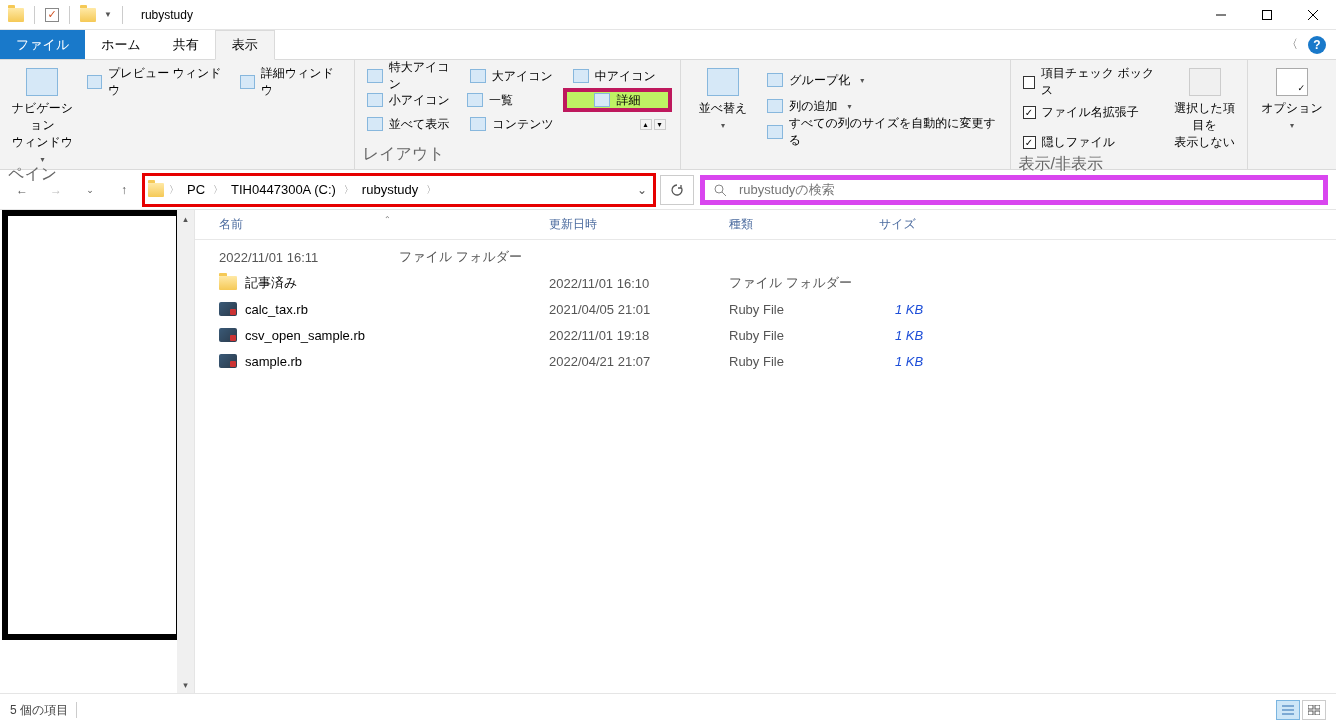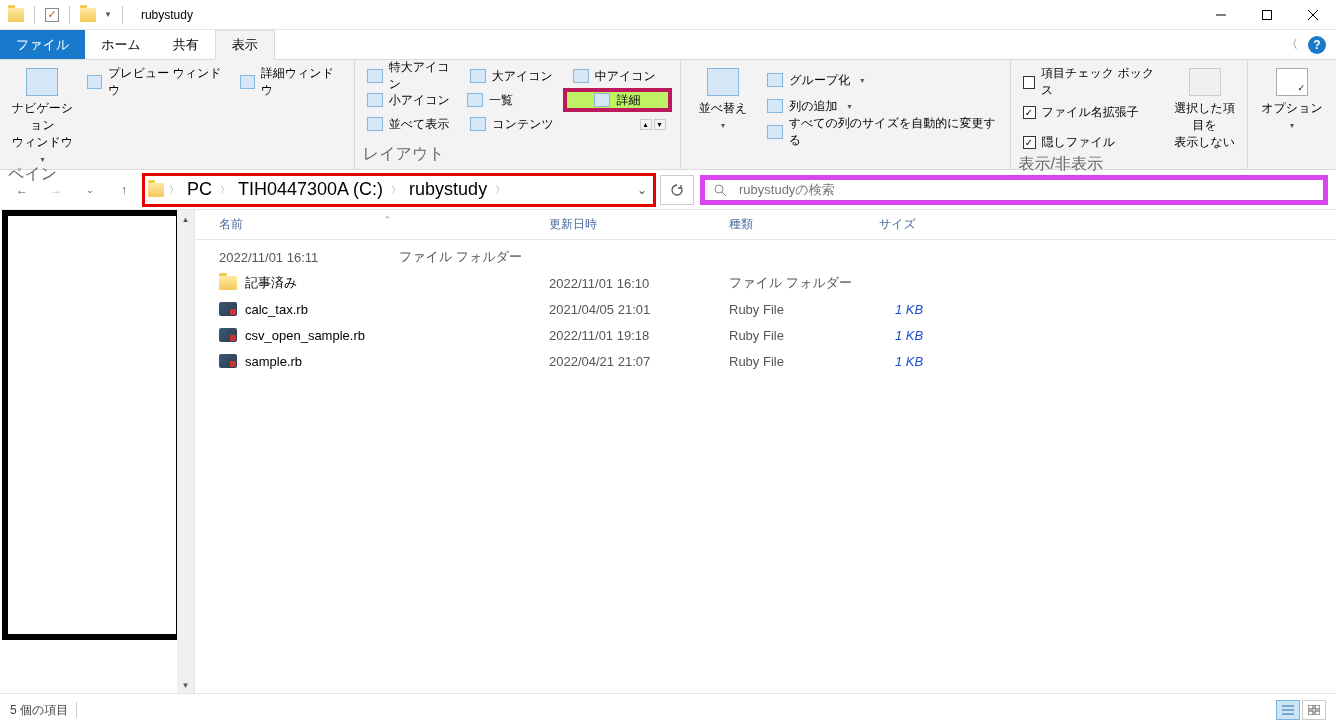--- a/index.html
+++ b/index.html
@@ -38,21 +38,21 @@
 .mini-icon { width:16px; height:14px; background:#d6e8f7; border:1px solid #87b7dd; }
 .check { width:13px; height:13px; border:1px solid #333; display:inline-flex; align-items:center; justify-content:center; font-size:10px; background:#fff; }
 
 
 .navbar { height:40px; display:flex; align-items:center; padding:0 8px; gap:6px; border-bottom:1px solid #e5e5e5; }
 .nav-arrow { width:28px; height:28px; display:flex; align-items:center; justify-content:center; color:#555; }
 .nav-arrow.disabled { color:#bbb; }
 .addrbox { flex:0 0 510px; height:30px; border:1px solid #ccc; display:flex; align-items:center; position:relative; }
 .addrbox.highlight { outline:3px solid #e60000; outline-offset:-1px; }
 .addr-folder { width:22px; display:flex; align-items:center; justify-content:center; }
-.crumb { padding:0 6px; height:100%; display:flex; align-items:center; font-size:18px; }
+.crumb { padding:0 6px; height:100%; display:flex; align-items:center; font-size:13px; }
 .crumb-sep { color:#777; font-size:10px; padding:0 2px; }
 .addr-drop { width:22px; display:flex; align-items:center; justify-content:center; margin-left:auto; color:#555; }
 .refresh { width:34px; height:30px; border:1px solid #ccc; display:flex; align-items:center; justify-content:center; }
 .searchbox { flex:1; height:30px; border:5px solid #d946ef; display:flex; align-items:center; padding:0 8px; gap:12px; color:#777; }
 .searchbox input { border:none; outline:none; flex:1; font-size:13px; color:#777; }
 
 
 .content { display:flex; height: calc(721px - 30px - 30px - 110px - 40px - 28px); }
 .navpane { width:195px; border-right:1px solid #e5e5e5; position:relative; }
 .blackbox { position:absolute; left:2px; top:0; width:180px; height:430px; border:6px solid #000; }

